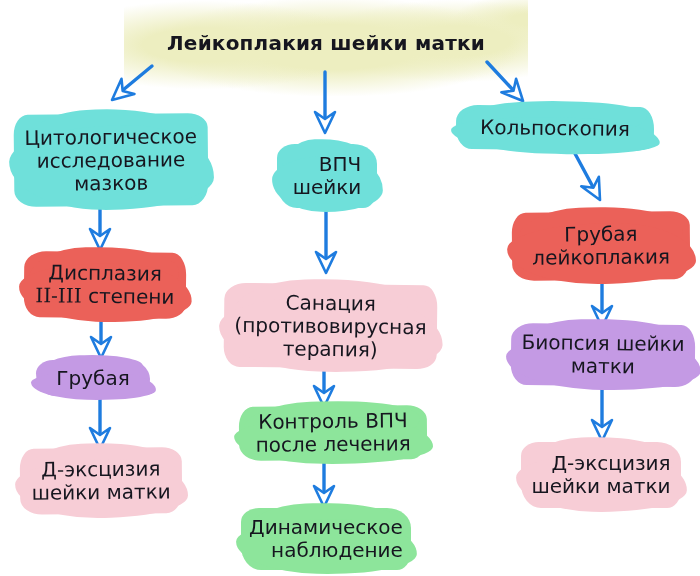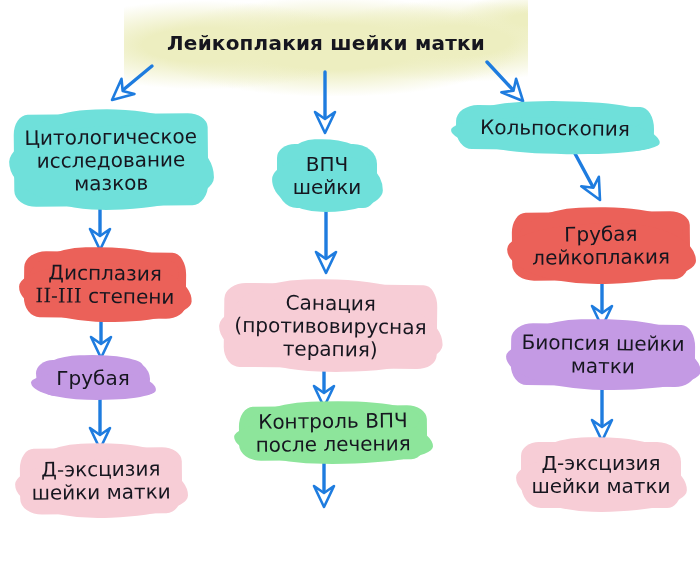--- a/index.html
+++ b/index.html
@@ -26,21 +26,21 @@
     background:var(--c);
     border-radius:14px 20px 16px 22px / 20px 14px 22px 16px;
     font-size:20px;line-height:23px;text-align:center;
   }
   .blob::before,.blob::after{content:"";position:absolute;background:inherit;z-index:0;}
   .blob::before{inset:-5px 7px 12px 5px;border-radius:40% 60% 45% 55%/55% 45% 60% 40%;transform:rotate(-1.7deg);}
   .blob::after{inset:11px -6px -4px -5px;border-radius:60% 40% 55% 45%/45% 60% 40% 55%;transform:rotate(1.4deg);}
   .blob .txt{position:relative;z-index:1;}
   .s1{transform:rotate(-.6deg);}
   .s2{transform:rotate(.7deg);border-radius:22px 14px 20px 16px/16px 22px 14px 20px;}
-  .s3{border-radius:18px 24px 14px 20px/14px 20px 18px 24px;}
+  .s3{border-radius:18px 24px 14px 20px/14px 20px 18px 24px;text-align:right;}
   .c-cyan{--c:var(--cyan);}
   .c-red{--c:var(--red);}
   .c-purple{--c:var(--purple);}
   .c-pink{--c:var(--pink);}
   .c-green{--c:var(--green);}
   .roman{font-family:"DejaVu Serif","Liberation Serif",serif;margin-top:46px;}
   
   #arrows{position:absolute;inset:0;pointer-events:none;}
   #arrows line{stroke:var(--arrow);stroke-width:3.4;stroke-linecap:round;}
   #arrows path{fill:#ffffff;stroke:var(--arrow);stroke-width:2.6;stroke-linejoin:round;}
@@ -153,20 +153,26 @@
     </div>
   </div>
 
   <div class="blob c-green s1" style="left:239px;top:406px;width:188px;height:54px">
     <div class="txt">
       <div>Контроль ВПЧ</div>
       <div>после лечения</div>
     </div>
   </div>
 
+  <div class="blob c-green s3" style="left:241px;top:508px;width:170px;height:62px">
+    <div class="txt">
+      <div>Динамическое</div>
+      <div>наблюдение</div>
+    </div>
+  </div>
 
   <div class="blob c-cyan s2" style="left:456px;top:106px;width:198px;height:44px">
     <div class="txt">
       <div>Кольпоскопия</div>
     </div>
   </div>
 
   <div class="blob c-red s1" style="left:512px;top:212px;width:178px;height:68px">
     <div class="txt">
       <div>Грубая</div>

